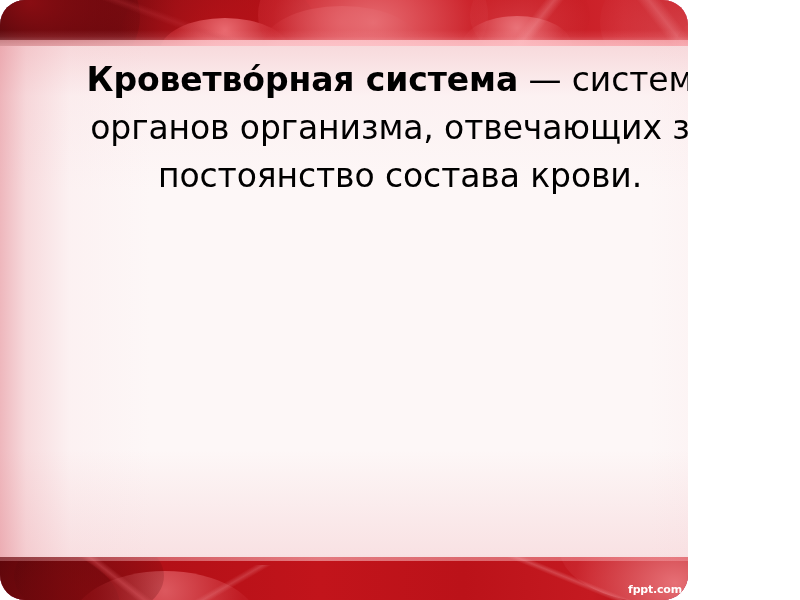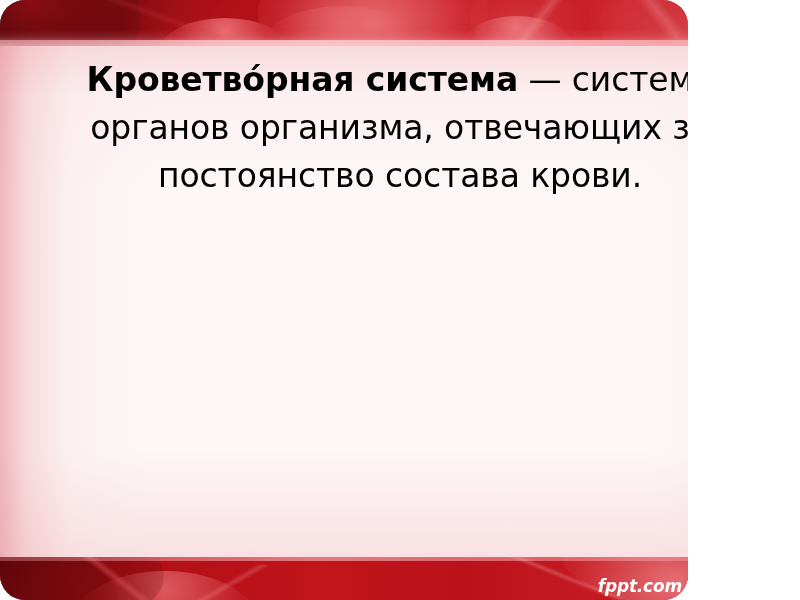--- a/index.html
+++ b/index.html
@@ -159,26 +159,25 @@
     margin-top: 18px;
   }
   .b { font-weight: bold; }
   .i { font-style: italic; }
 
   
   .watermark {
     position: absolute;
     right: 6px;
     bottom: 4px;
-    font-size: 17px;
+    font-size: 11px;
     font-weight: bold;
     color: #ffffff;
     letter-spacing: -0.2px;
     font-family: "DejaVu Sans", sans-serif;
-    font-style: italic;
   }
 </style>
 </head>
 <body>
 
 <div id="slide">
 
   <div class="content-bg"></div>
 
   <div class="band-top">

